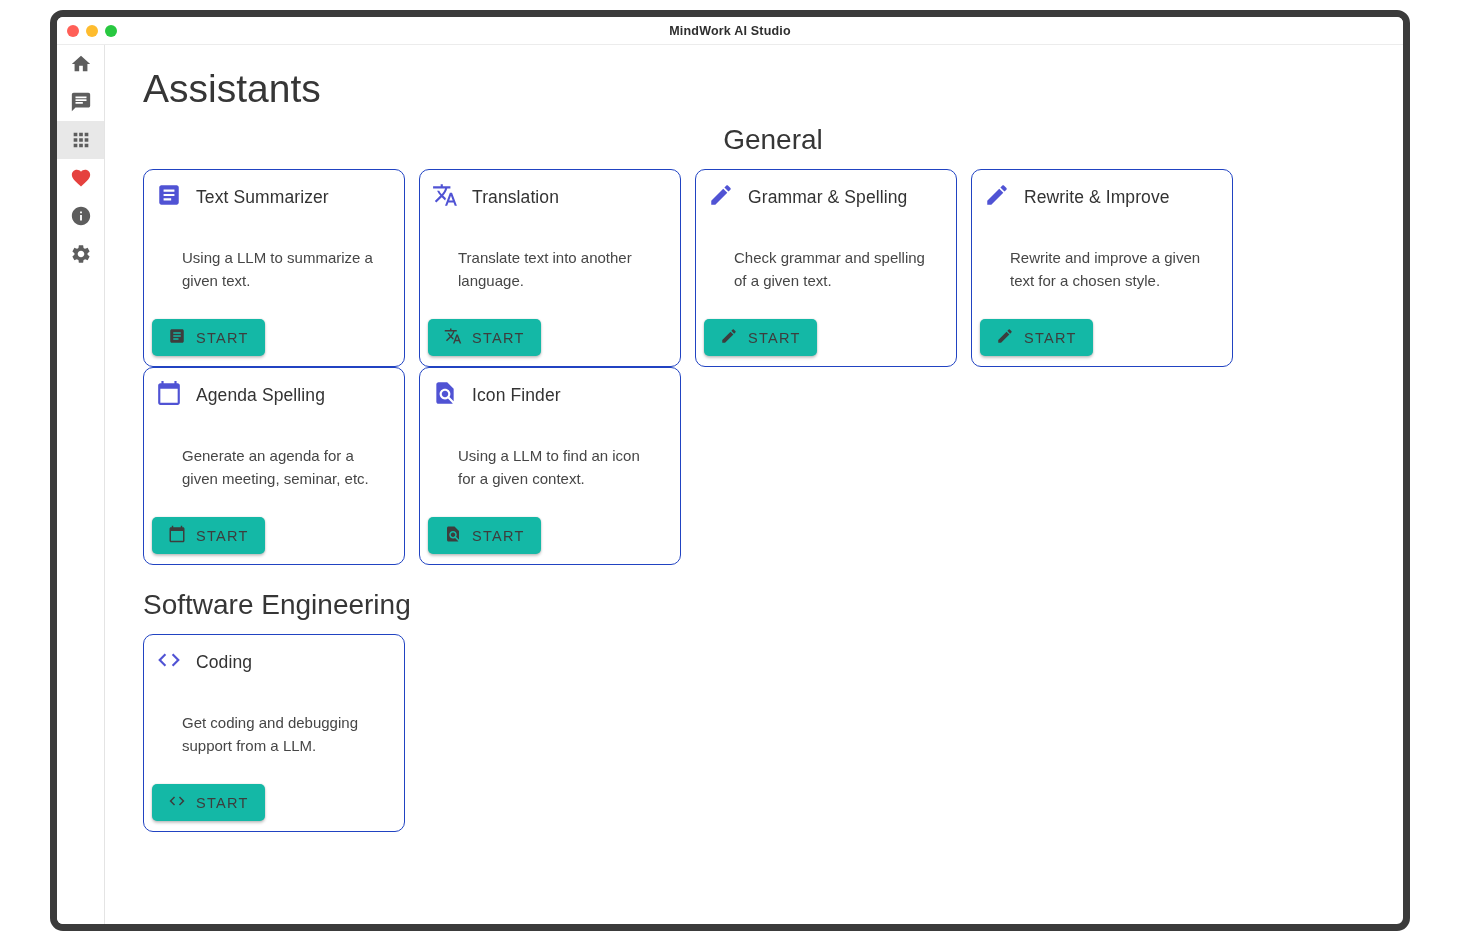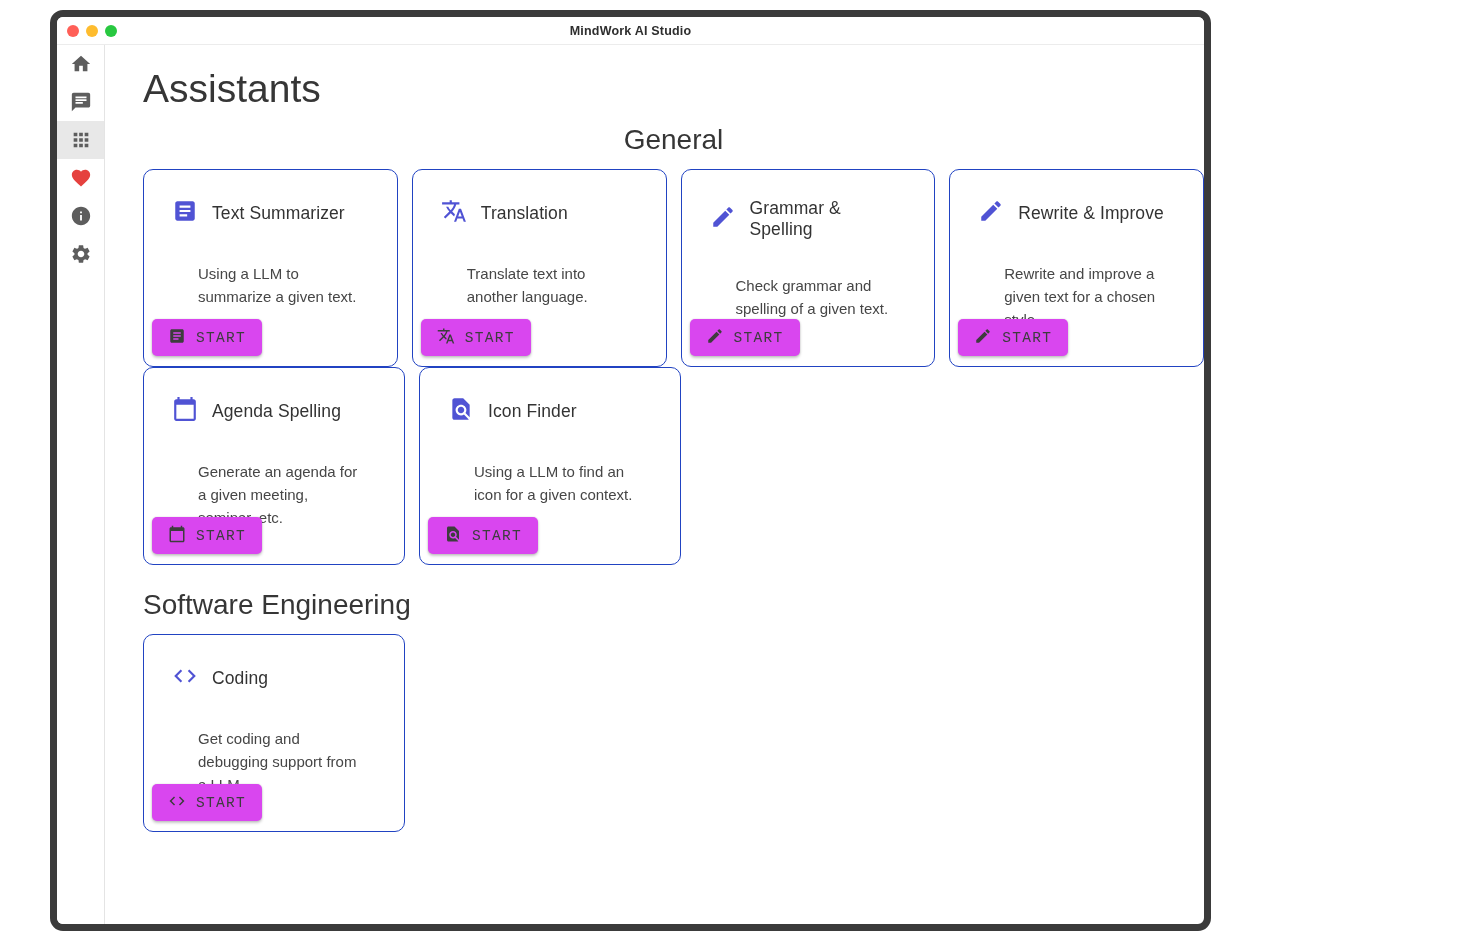--- a/index.html
+++ b/index.html
@@ -2,21 +2,21 @@
 <html><head>
 <meta charset="utf-8">
 <style>
   html,body{margin:0;padding:0;}
   body{
     width:1457px;height:949px;background:#ffffff;position:relative;
     font-family:"Liberation Sans", sans-serif;overflow:hidden;
     -webkit-font-smoothing:antialiased;
   }
   .window{
-    position:absolute;left:50px;top:10px;width:1161px;height:921px;
+    position:absolute;left:50px;top:10px;width:1360px;height:921px;
     box-sizing:border-box;border:7px solid #3b3b3b;border-radius:13px;
     background:#ffffff;overflow:hidden;display:flex;flex-direction:column;
   }
   .titlebar{
     height:27px;flex:0 0 auto;display:flex;align-items:center;position:relative;
     background:#ffffff;border-bottom:1px solid #ececec;
   }
   .traffic{position:absolute;left:10px;top:0;height:100%;display:flex;align-items:center;gap:7px;}
   .dot{width:12px;height:12px;border-radius:50%;}
   .win-title{flex:1;text-align:center;font-size:12.5px;font-weight:700;color:#2e2e2e;letter-spacing:.2px;}
@@ -25,31 +25,31 @@
   .side-item{height:38px;display:flex;align-items:center;justify-content:center;cursor:pointer;}
   .side-item.selected{background:#e8e8e8;}
   .side-item svg{width:22px;height:22px;}
   .main{flex:1;padding:8px 0 0 38px;overflow:hidden;}
   .page-title{font-size:39px;font-weight:400;color:#363636;margin:14px 0 0 0;line-height:1.15;}
   .section-title{font-size:28px;font-weight:400;color:#363636;margin:24px 0 13px 0;line-height:1.15;}
   .section:first-of-type .section-title{margin-top:12px;text-align:center;}
   .cards{display:flex;gap:14px;}
   .card{
     width:262px;height:198px;box-sizing:border-box;position:relative;
-    border:1.5px solid #2143c2;border-radius:10px;background:#ffffff;padding:28px;
+    border:1.5px solid #2143c2;border-radius:10px;background:#ffffff;padding:12px;
   }
   .card-head{display:flex;align-items:center;gap:14px;}
   .card-head svg{width:26px;height:26px;flex:0 0 auto;}
   .card-title{font-size:17.5px;font-weight:500;color:#333333;letter-spacing:.1px;}
   .card-desc{font-size:15px;color:#464646;line-height:23px;margin-top:34px;padding-right:8px;margin-left:26px;}
   .start-btn{
     position:absolute;left:8px;bottom:10px;height:37px;display:flex;align-items:center;gap:10px;
-    padding:0 16px;background:#d946ef;border:none;border-radius:5px;cursor:pointer;
+    padding:0 16px;background:#14b8a6;border:none;border-radius:5px;cursor:pointer;
     box-shadow:0 2px 3px rgba(0,0,0,.22), 0 0 2px rgba(0,0,0,.14);
-    font-family:Liberation Mono, monospace;
+    font-family:Liberation Sans, sans-serif;
     font-size:14.5px;font-weight:500;letter-spacing:1.3px;color:#3d3d3d;
   }
   .start-btn svg{width:18px;height:18px;}
 </style>
 </head>
 <body>
 
 <div class="window">
   <div class="titlebar">
     <div class="traffic">

